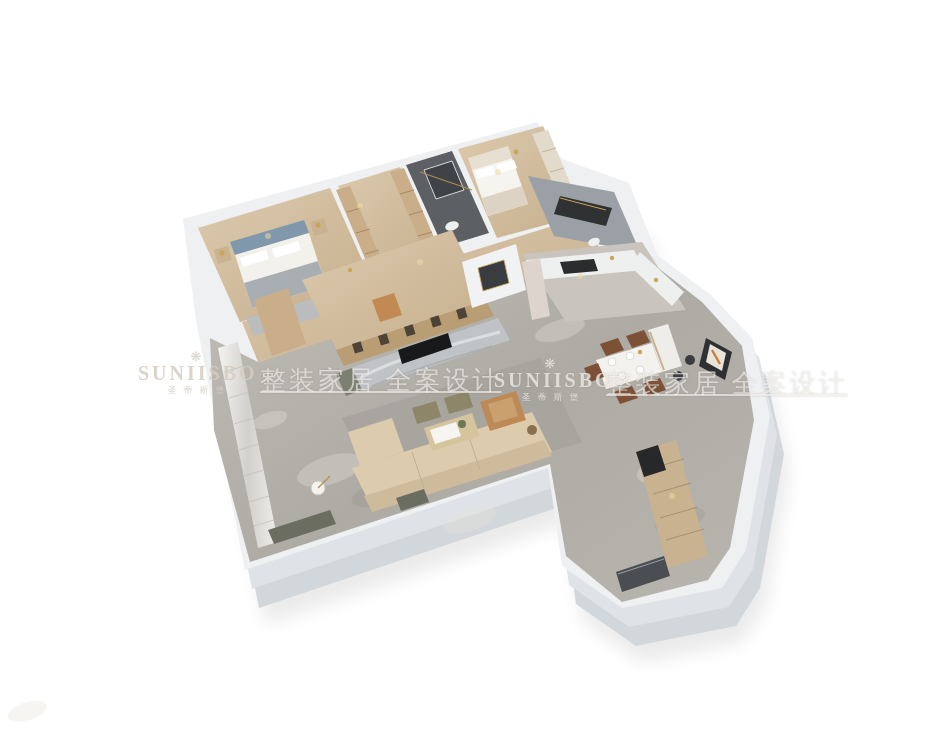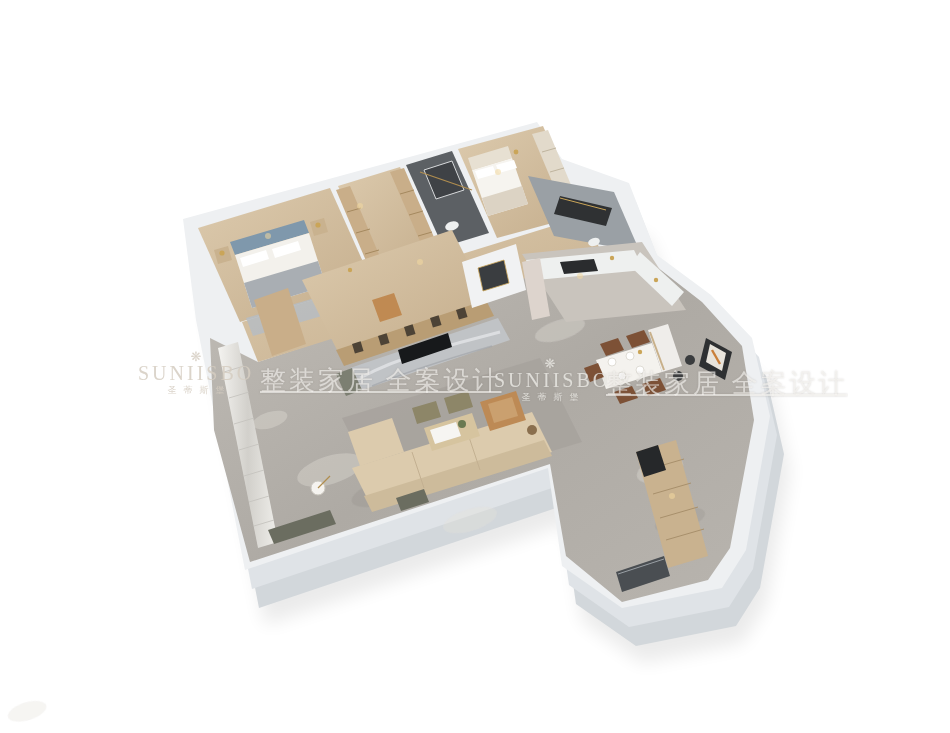--- a/index.html
+++ b/index.html
@@ -2,21 +2,21 @@
 <html><head>
 <meta charset="utf-8">
 <style>
   html,body{margin:0;padding:0;background:#ffffff;}
   #stage{position:relative;width:950px;height:733px;background:#ffffff;overflow:hidden;
          font-family:"Liberation Sans",sans-serif;}
   #plan-svg{position:absolute;left:0;top:0;}
   .wm{position:absolute;pointer-events:none;white-space:nowrap;}
   .wm-logo{text-align:center;font-family:"Liberation Serif",serif;}
   .wm-crown{display:block;font-size:13px;line-height:10px;}
-  .wm-brand{display:block;font-size:20px;letter-spacing:3px;font-weight:normal;line-height:22px;}
+  .wm-brand{display:block;font-size:20px;letter-spacing:3px;font-weight:bold;line-height:22px;}
   .wm-cn{display:block;font-size:9px;letter-spacing:7px;line-height:12px;text-indent:7px;}
   .wm-tagline{font-family:"Liberation Serif",serif;font-size:26px;letter-spacing:3px;
               color:rgba(250,249,246,0.62);text-shadow:0 0 2px rgba(125,120,112,0.30);text-decoration:underline;}
   .wm-left-logo{left:138px;top:352px;width:116px;color:rgba(213,205,193,0.85);}
   .wm-left-tag{left:260px;top:363px;}
   .wm-right-logo{left:494px;top:359px;width:112px;color:rgba(238,236,231,0.80);
                  text-shadow:0 0 2px rgba(120,116,110,0.25);}
   .wm-right-tag{left:606px;top:366px;}
 </style>
 </head>

